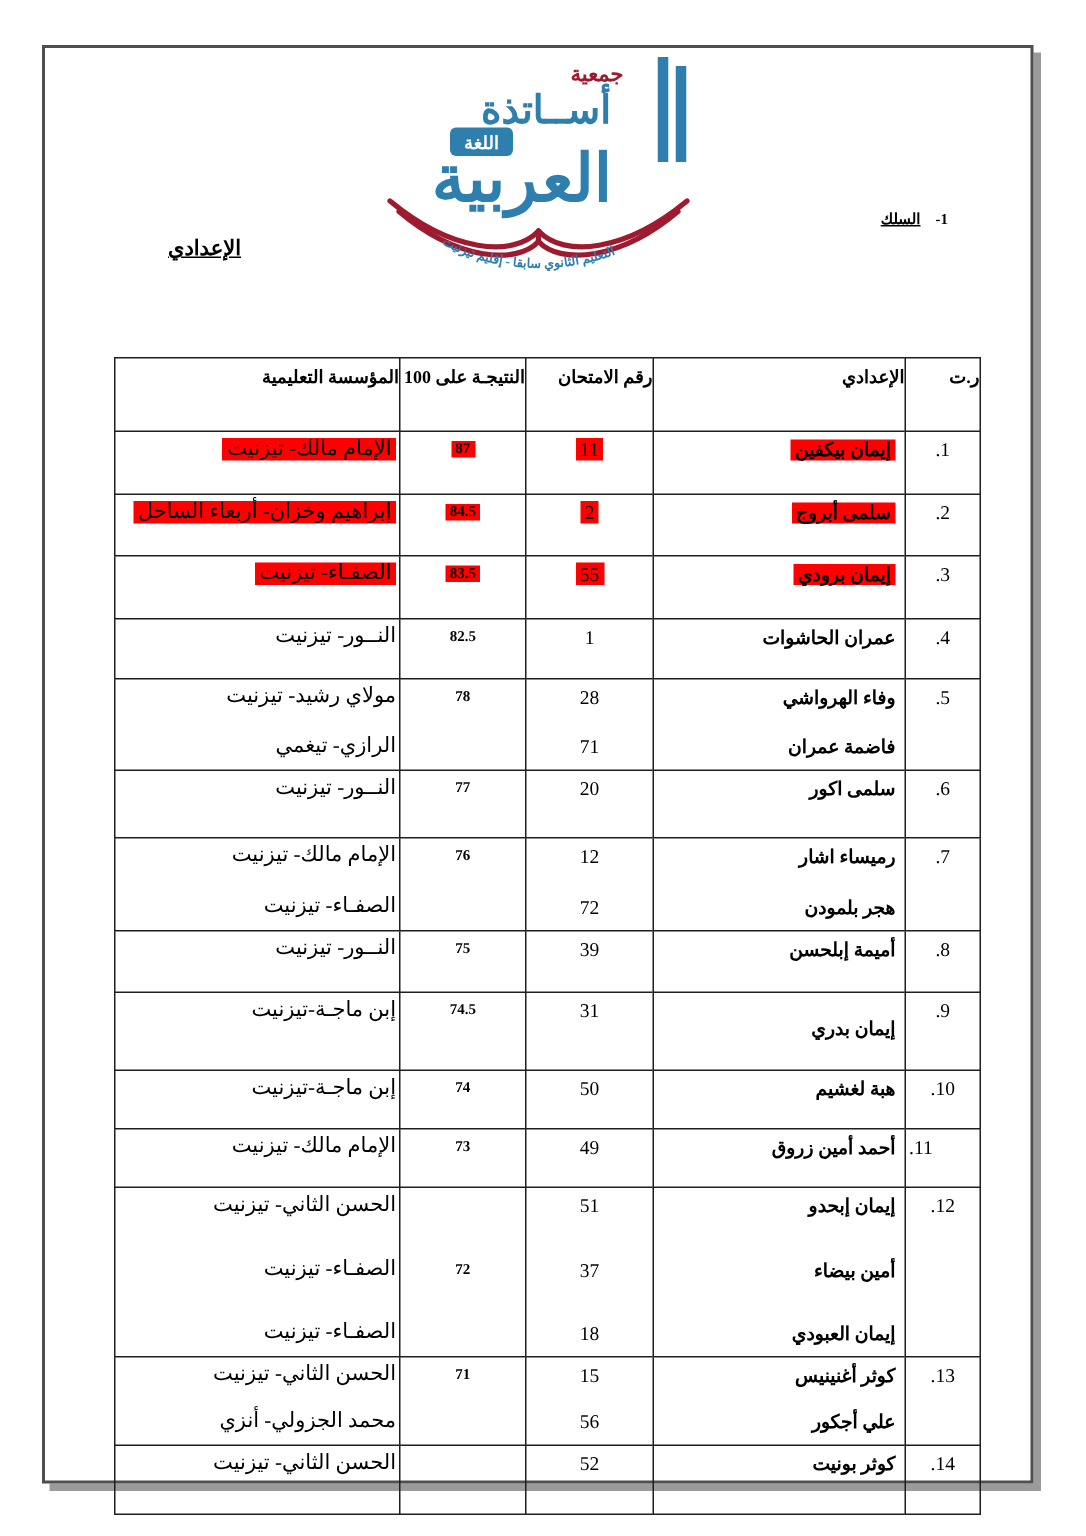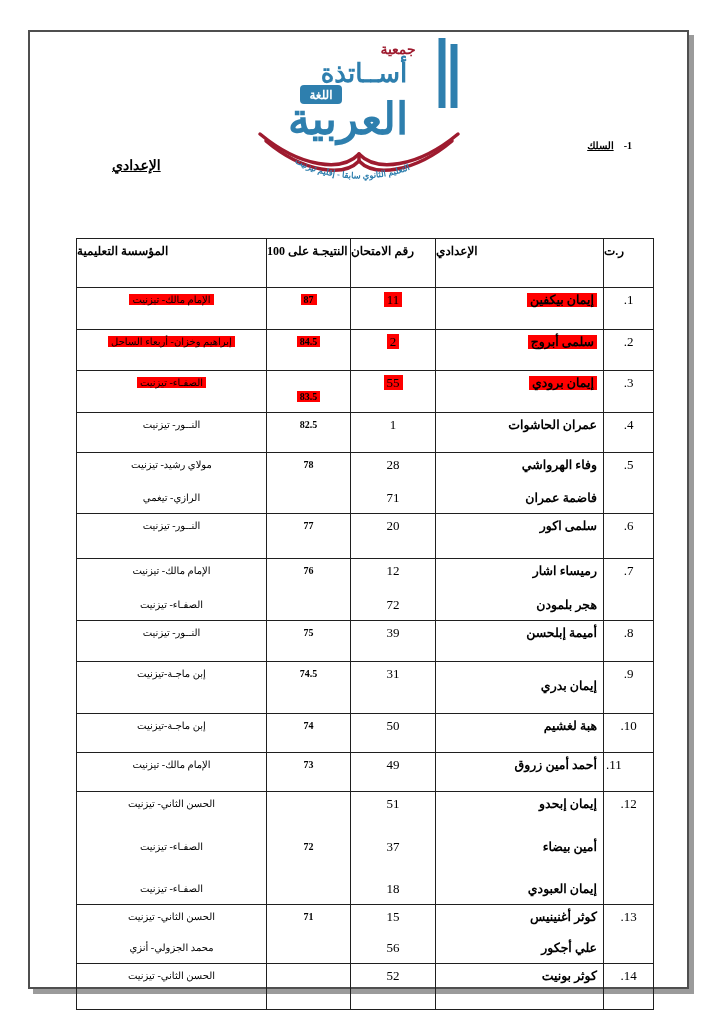--- a/index.html
+++ b/index.html
@@ -10,29 +10,29 @@
   
   .logo{position:absolute;left:246px;top:30px;width:228px;height:160px;}
   
   .heading-right{position:absolute;top:140px;right:92px;font-size:10px;font-weight:bold;direction:rtl;}
   .heading-left{position:absolute;top:157px;left:112px;font-size:14px;font-weight:bold;direction:rtl;}
   .u{text-decoration:underline;}
   
   .results-table{position:absolute;left:76px;top:238px;border-collapse:collapse;direction:rtl;
                  table-layout:fixed;width:577px;}
   .results-table th,.results-table td{border:1px solid #1f1f1f;vertical-align:top;padding:0;overflow:hidden;}
-  .results-table th{font-size:12px;font-weight:bold;text-align:left;height:44px;padding-top:4px;line-height:17px;}
+  .results-table th{font-size:12px;font-weight:bold;text-align:right;height:44px;padding-top:4px;line-height:17px;}
   .cw{display:flex;flex-direction:column;justify-content:space-between;box-sizing:border-box;
       padding:4px 2px 7px 2px;}
   .line{min-height:16px;line-height:16px;font-size:12.5px;white-space:nowrap;}
   .rt-line{direction:ltr;text-align:center;font-size:13px;}
   .name-line{text-align:right;padding-right:4px;font-weight:bold;}
   .exam-line{text-align:center;font-size:13px;}
   .result-line{text-align:center;font-weight:bold;font-size:10px;}
-  .school-line{text-align:center;font-size:10px;}
+  .school-line{text-align:right;font-size:14px;}
   .hl{background:#ff0000;color:#000;padding:0 3px;}
 </style>
 </head>
 <body>
 
 <div class="sheet">
 
   <div class="page-frame"></div>
 
   <svg class="logo" viewBox="0 0 228 160" xmlns="http://www.w3.org/2000/svg">
@@ -143,21 +143,21 @@
             <div class="cw" style="min-height: 41px;">
               <div class="line name-line"><span class="hl">إيمان برودي</span></div>
             </div>
           </td>
           <td>
             <div class="cw" style="min-height: 41px;">
               <div class="line exam-line"><span class="hl">55</span></div>
             </div>
           </td>
           <td>
-            <div class="cw" style="min-height: 41px; justify-content: flex-end;">
+            <div class="cw" style="min-height: 41px;">
               <div class="line result-line"><span class="hl">83.5</span></div>
             </div>
           </td>
           <td>
             <div class="cw" style="min-height: 41px;">
               <div class="line school-line"><span class="hl">الصفـاء- تيزنيت</span></div>
             </div>
           </td>
         </tr>
         <tr>

